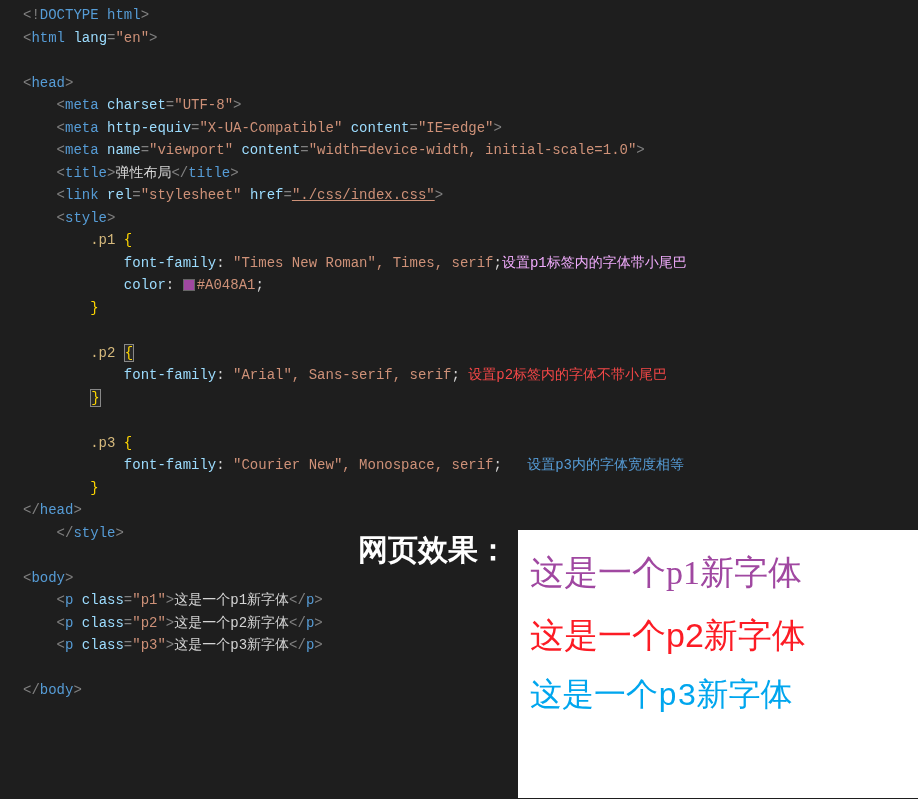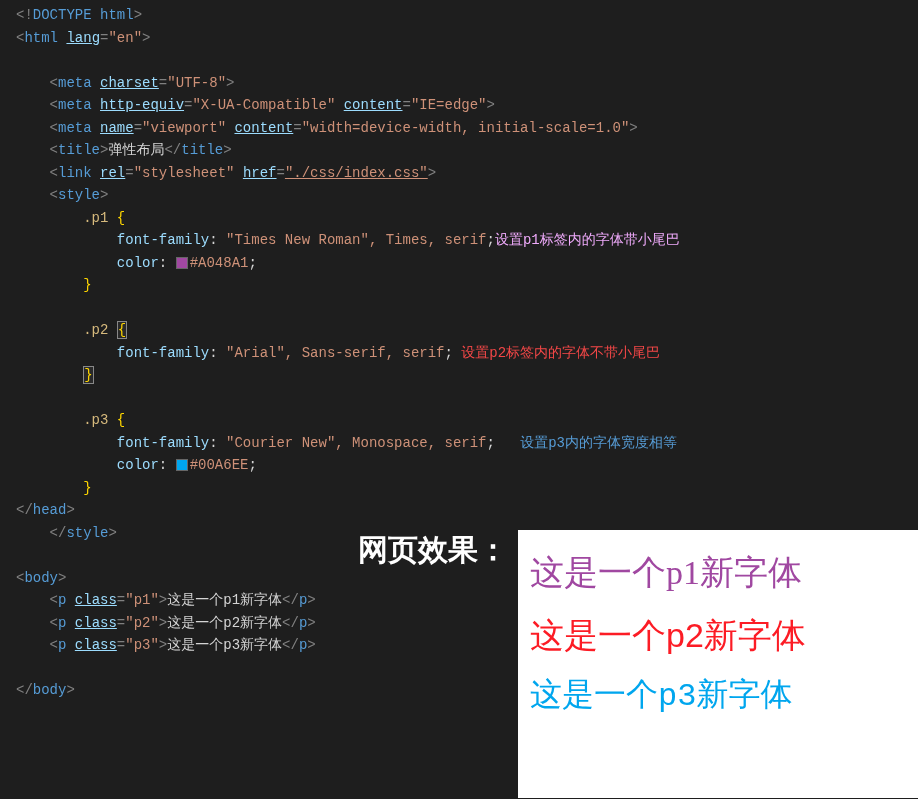--- a/index.html
+++ b/index.html
@@ -7,26 +7,26 @@
   background: #1e1e1e;
   font-family: Consolas, "Courier New", monospace;
   font-size: 14px;
   color: #d4d4d4;
   width: 918px;
   height: 799px;
   position: relative;
   overflow: hidden;
 }
 .editor {
-  padding: 4px 16px;
+  padding: 4px 23px;
   line-height: 22.5px;
 }
 .line { white-space: pre; }
 .t-tag { color: #569cd6; }
-.t-attr { color: #9cdcfe; text-decoration: underline; }
+.t-attr { color: #9cdcfe; }
 .t-str { color: #ce9178; }
 .t-punct { color: #808080; }
 .t-text { color: #d4d4d4; }
 .t-sel { color: #d7ba7d; margin-top: 8px; }
 .t-prop { color: #9cdcfe; }
 .t-brace { color: #ffd700; }
 .t-hex { color: #ce9178; }
 .t-comment-purple { color: #f0abfc; }
 .t-comment-red { color: #f44747; }
 .t-comment-blue { color: #569cd6; }
@@ -73,38 +73,38 @@
   margin-left: 24px;
 }
 </style>
 </head>
 <body>
 
 <div class="editor">
 <div class="line"><span class="t-punct">&lt;!</span><span class="t-tag">DOCTYPE html</span><span class="t-punct">&gt;</span></div>
 <div class="line"><span class="t-punct">&lt;</span><span class="t-tag">html</span> <span class="t-attr">lang</span><span class="t-punct">=</span><span class="t-str">"en"</span><span class="t-punct">&gt;</span></div>
 <div class="line"> </div>
+<div class="line"><span class="t-punct">&lt;</span><span class="t-tag">head</span><span class="t-punct">&gt;</span></div>
 <div class="line">    <span class="t-punct">&lt;</span><span class="t-tag">meta</span> <span class="t-attr">charset</span><span class="t-punct">=</span><span class="t-str">"UTF-8"</span><span class="t-punct">&gt;</span></div>
 <div class="line">    <span class="t-punct">&lt;</span><span class="t-tag">meta</span> <span class="t-attr">http-equiv</span><span class="t-punct">=</span><span class="t-str">"X-UA-Compatible"</span> <span class="t-attr">content</span><span class="t-punct">=</span><span class="t-str">"IE=edge"</span><span class="t-punct">&gt;</span></div>
 <div class="line">    <span class="t-punct">&lt;</span><span class="t-tag">meta</span> <span class="t-attr">name</span><span class="t-punct">=</span><span class="t-str">"viewport"</span> <span class="t-attr">content</span><span class="t-punct">=</span><span class="t-str">"width=device-width, initial-scale=1.0"</span><span class="t-punct">&gt;</span></div>
 <div class="line">    <span class="t-punct">&lt;</span><span class="t-tag">title</span><span class="t-punct">&gt;</span><span class="t-text">弹性布局</span><span class="t-punct">&lt;/</span><span class="t-tag">title</span><span class="t-punct">&gt;</span></div>
 <div class="line">    <span class="t-punct">&lt;</span><span class="t-tag">link</span> <span class="t-attr">rel</span><span class="t-punct">=</span><span class="t-str">"stylesheet"</span> <span class="t-attr">href</span><span class="t-punct">=</span><span class="t-str underline">"./css/index.css"</span><span class="t-punct">&gt;</span></div>
 <div class="line">    <span class="t-punct">&lt;</span><span class="t-tag">style</span><span class="t-punct">&gt;</span></div>
 <div class="line">        <span class="t-sel">.p1</span> <span class="t-brace">{</span></div>
 <div class="line">            <span class="t-prop">font-family</span><span class="t-text">: </span><span class="t-str">"Times New Roman", Times, serif</span><span class="t-text">;</span><span class="t-comment-purple">设置p1标签内的字体带小尾巴</span></div>
 <div class="line">            <span class="t-prop">color</span><span class="t-text">: </span><span class="swatch swatch-p1"></span><span class="t-hex">#A048A1</span><span class="t-text">;</span></div>
 <div class="line">        <span class="t-brace">}</span></div>
 <div class="line"> </div>
 <div class="line">        <span class="t-sel">.p2</span> <span class="t-brace bracket-hl">{</span></div>
 <div class="line">            <span class="t-prop">font-family</span><span class="t-text">: </span><span class="t-str">"Arial", Sans-serif, serif</span><span class="t-text">; </span><span class="t-comment-red">设置p2标签内的字体不带小尾巴</span></div>
 <div class="line">        <span class="t-brace bracket-hl">}</span></div>
 <div class="line"> </div>
 <div class="line">        <span class="t-sel">.p3</span> <span class="t-brace">{</span></div>
 <div class="line">            <span class="t-prop">font-family</span><span class="t-text">: </span><span class="t-str">"Courier New", Monospace, serif</span><span class="t-text">;   </span><span class="t-comment-blue">设置p3内的字体宽度相等</span></div>
-<div class="line">            <span class="t-prop">color</span><span class="t-text">: </span><span class="swatch swatch-p3"></span><span class="t-hex">#00A6EE</span><span class="t-text">;</span></div>
 <div class="line">        <span class="t-brace">}</span></div>
 <div class="line"><span class="t-punct">&lt;/</span><span class="t-tag">head</span><span class="t-punct">&gt;</span></div>
 <div class="line">    <span class="t-punct">&lt;/</span><span class="t-tag">style</span><span class="t-punct">&gt;</span></div>
 <div class="line"> </div>
 <div class="line"><span class="t-punct">&lt;</span><span class="t-tag">body</span><span class="t-punct">&gt;</span></div>
 <div class="line">    <span class="t-punct">&lt;</span><span class="t-tag">p</span> <span class="t-attr">class</span><span class="t-punct">=</span><span class="t-str">"p1"</span><span class="t-punct">&gt;</span><span class="t-text">这是一个p1新字体</span><span class="t-punct">&lt;/</span><span class="t-tag">p</span><span class="t-punct">&gt;</span></div>
 <div class="line">    <span class="t-punct">&lt;</span><span class="t-tag">p</span> <span class="t-attr">class</span><span class="t-punct">=</span><span class="t-str">"p2"</span><span class="t-punct">&gt;</span><span class="t-text">这是一个p2新字体</span><span class="t-punct">&lt;/</span><span class="t-tag">p</span><span class="t-punct">&gt;</span></div>
 <div class="line">    <span class="t-punct">&lt;</span><span class="t-tag">p</span> <span class="t-attr">class</span><span class="t-punct">=</span><span class="t-str">"p3"</span><span class="t-punct">&gt;</span><span class="t-text">这是一个p3新字体</span><span class="t-punct">&lt;/</span><span class="t-tag">p</span><span class="t-punct">&gt;</span></div>
 <div class="line"> </div>
 <div class="line"><span class="t-punct">&lt;/</span><span class="t-tag">body</span><span class="t-punct">&gt;</span></div>

